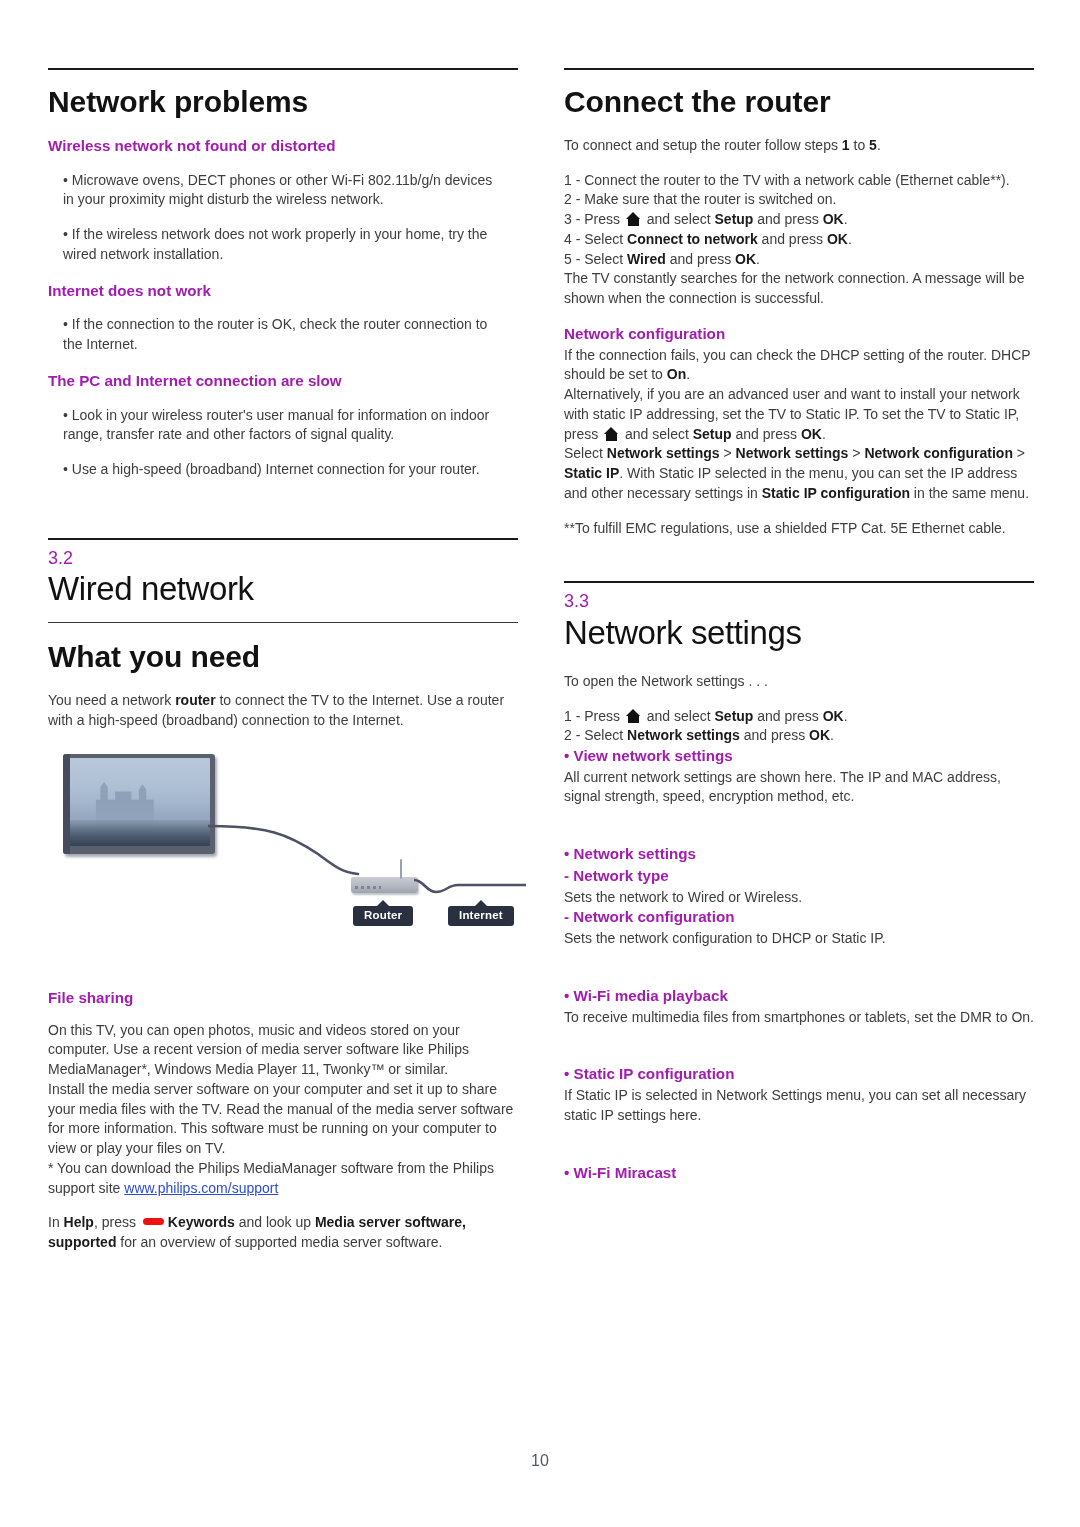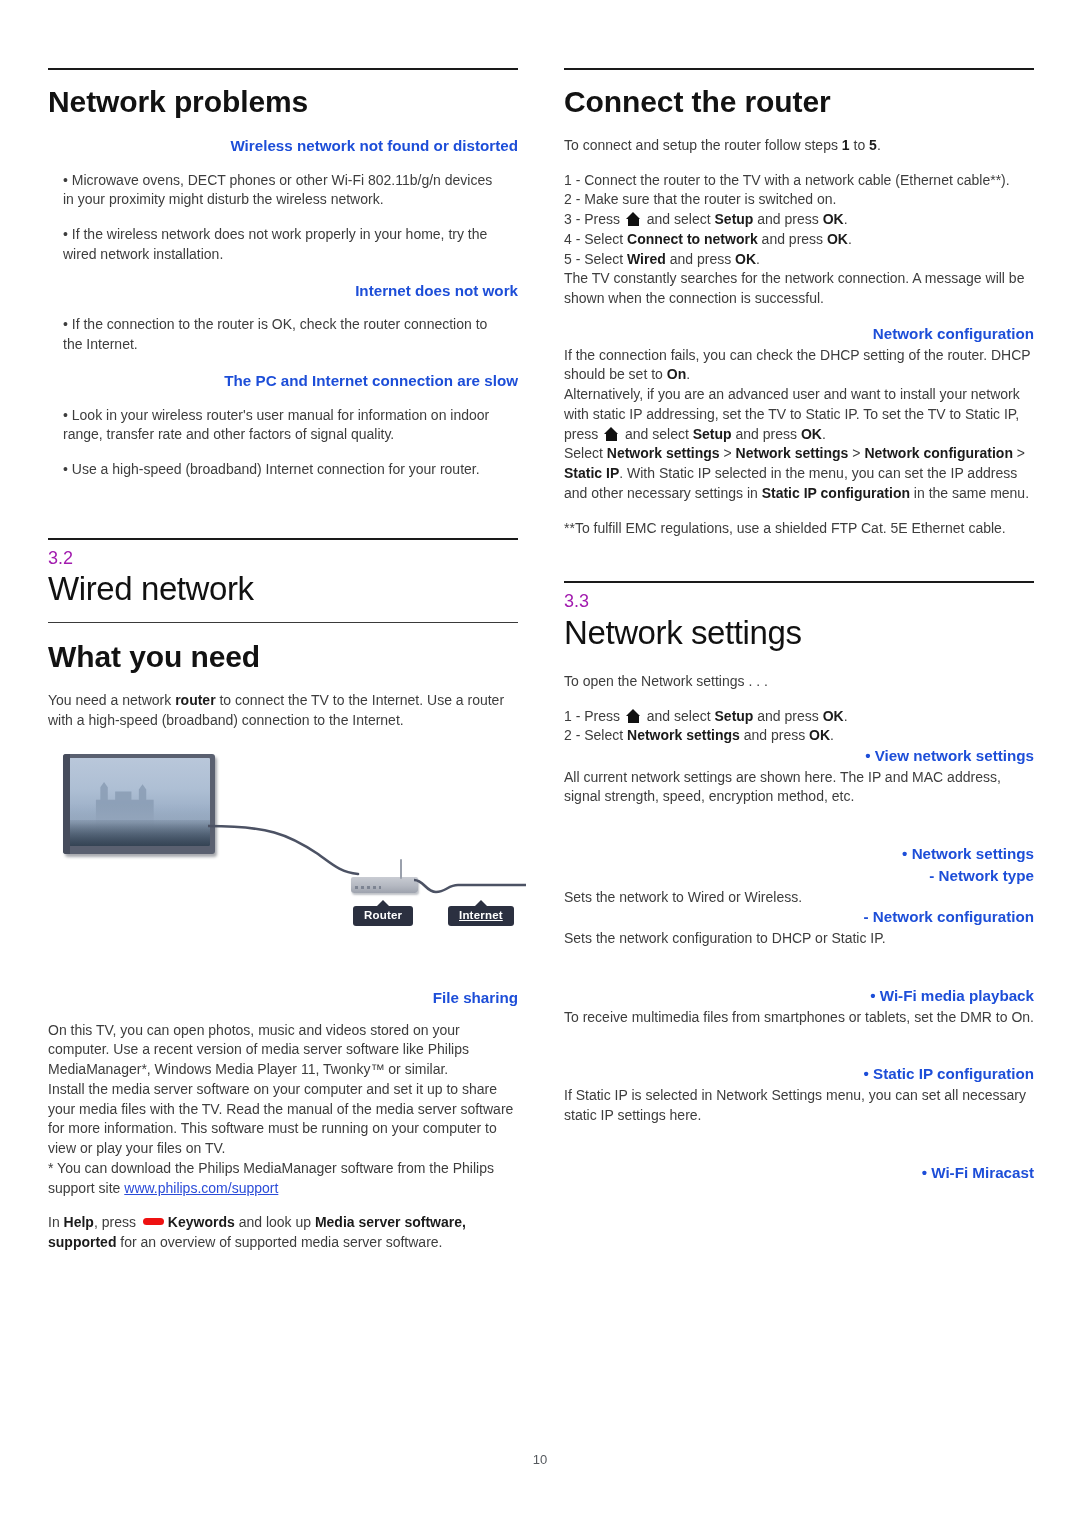--- a/index.html
+++ b/index.html
@@ -60,24 +60,23 @@
     font-size: 30px;
     font-weight: 600;
     color: #121212;
     margin: 0 0 16px 0;
     line-height: 1.2;
     letter-spacing: -0.1px;
   }
   h3.subhead {
     font-size: 15.2px;
     font-weight: 700;
-    color: #1d4ed8;
+    color: #a21caf;
     margin: 0 0 13px 0;
     line-height: 1.3;
-    text-align: right;
   }
   h3.subhead.tight { margin-bottom: 2px; }
 
   p.body {
     font-size: 14px;
     line-height: 1.41;
     color: #3d3d3d;
     margin: 0 0 15px 0;
     font-weight: 400;
   }
@@ -226,28 +225,28 @@
     position: absolute;
     left: 50%;
     margin-left: -6px;
     top: -6px;
     width: 0; height: 0;
     border-left: 6px solid transparent;
     border-right: 6px solid transparent;
     border-bottom: 6px solid #2b3040;
   }
   .tag-router   { left: 305px; top: 160px; }
-  .tag-internet { left: 400px; top: 160px; text-decoration: underline; }
+  .tag-internet { left: 400px; top: 160px; }
 
   .page-number {
     position: absolute;
     left: 0; right: 0;
     top: 1452px;
     text-align: center;
-    font-size: 13px;
+    font-size: 16px;
     color: #55595e;
   }
 </style>
 </head>
 <body>
 
 <div class="page">
 
   <div class="col col-left">
 

